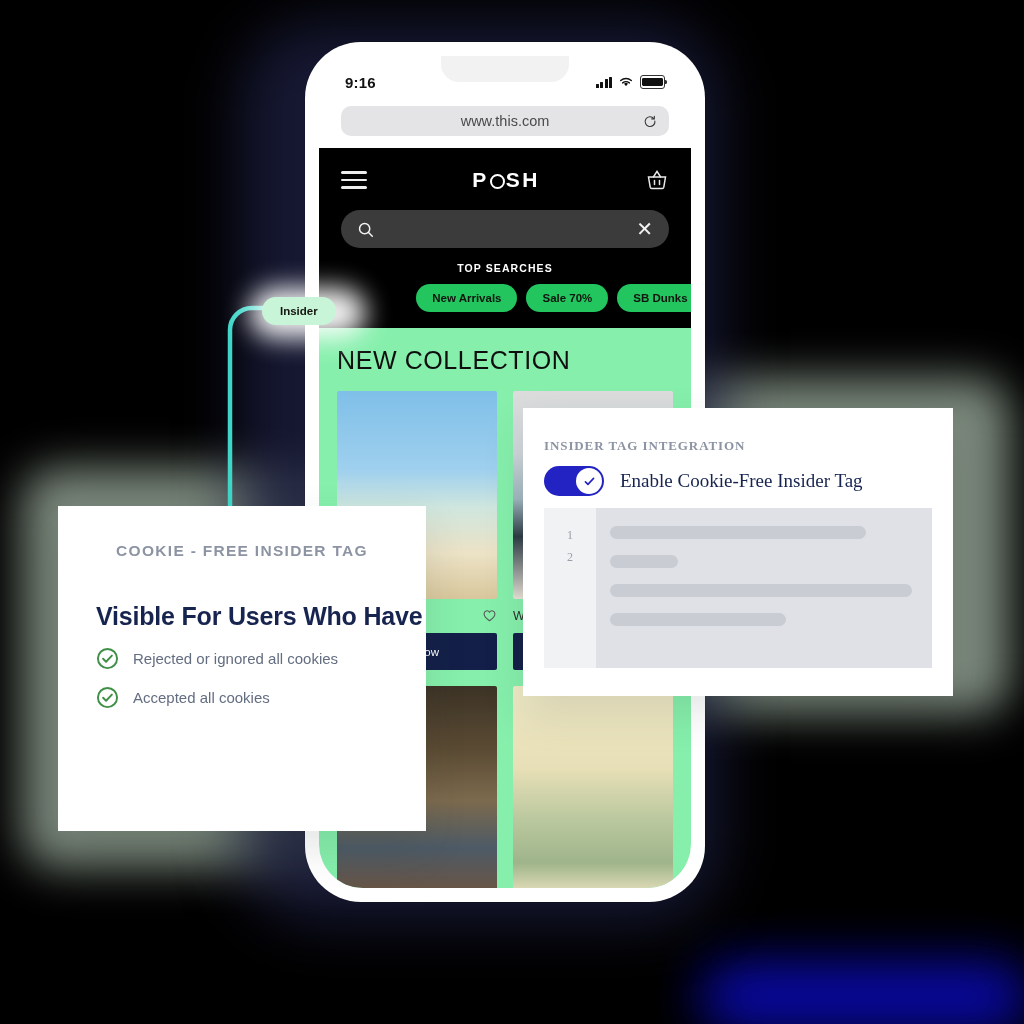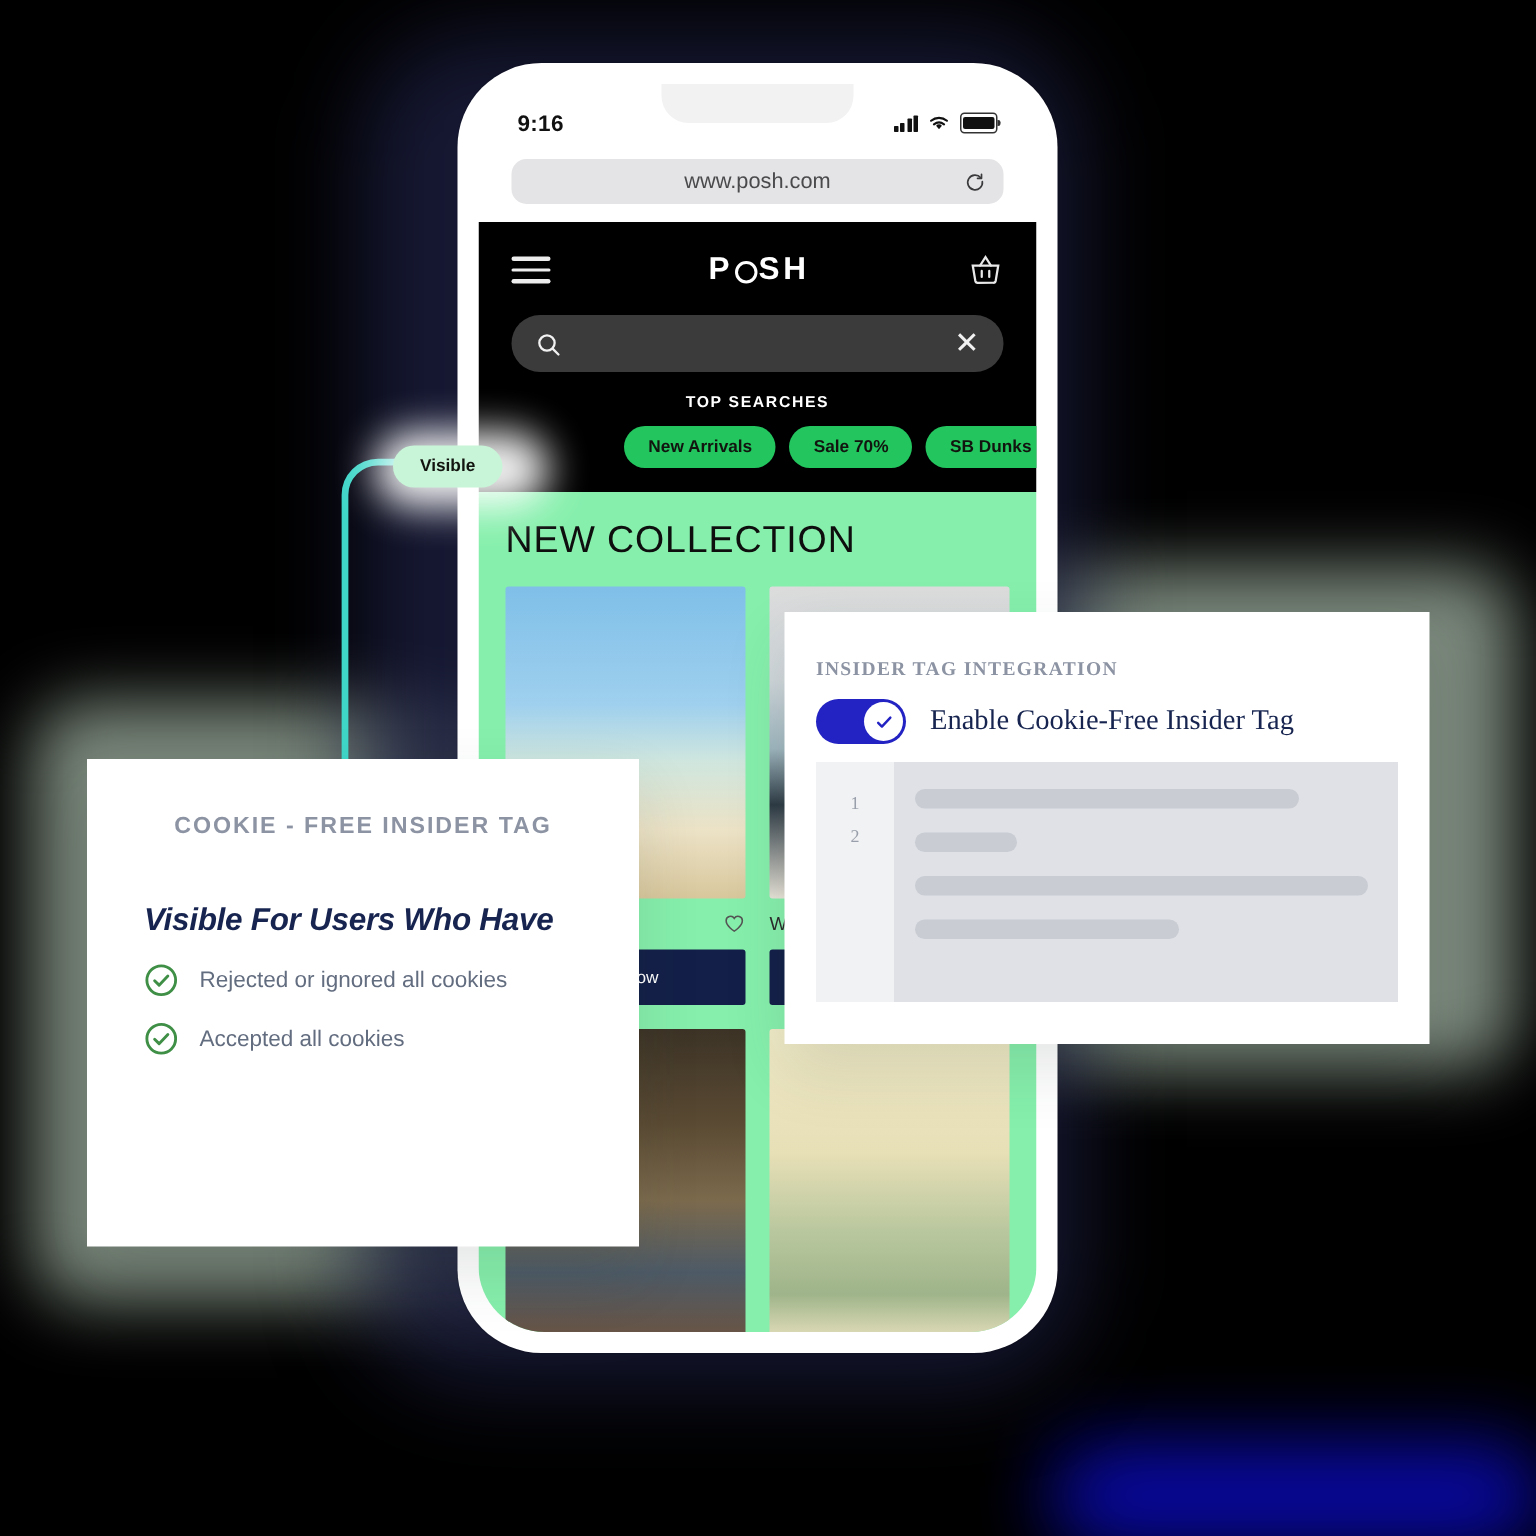--- a/index.html
+++ b/index.html
@@ -88,21 +88,21 @@
   .chip-glow{position:absolute;left:250px;top:288px;width:116px;height:50px;border-radius:25px;background:#fff;filter:blur(13px);opacity:.95;}
   .chip-float{position:absolute;left:262px;top:297px;background:#c8f5d7;color:#12140f;font-size:11.5px;font-weight:bold;border-radius:16px;padding:8px 18px;}
 
   
   .cookie-card{
     position:absolute;left:58px;top:506px;width:368px;height:325px;background:#fff;
     box-shadow:0 18px 40px rgba(40,60,50,.12);
   }
   .cc-title{text-align:center;margin-top:36px;font-size:15.5px;font-weight:bold;color:#8c93a3;letter-spacing:1.3px;}
   .cc-badge{margin:16px 47px 0 47px;background:#eefbf1;color:#3f9148;font-size:16px;text-align:center;padding:14px 0;border-radius:5px;}
-  .cc-h2{margin:42px 0 0 38px;font-size:21px;font-weight:bold;color:#16244f;letter-spacing:-.2px;font-style:italic;}
+  .cc-h2{margin:42px 0 0 38px;font-size:25px;font-weight:bold;color:#16244f;letter-spacing:-.2px;}
   .cc-item{display:flex;align-items:center;gap:14px;margin:16px 12px 0 38px;}
   .cc-check{width:23px;height:23px;flex:none;color:#3f8f46;}
   .cc-text{font-size:15px;color:#636d80;}
 
   
   .insider-card{
     position:absolute;left:523px;top:408px;width:430px;height:288px;background:#fff;
     box-shadow:0 18px 40px rgba(40,60,50,.12);
     font-family:Liberation Serif, serif;
   }
@@ -145,21 +145,21 @@
             <path d="M10 12.2l2.4-3a3 3 0 0 0-4.8 0z" fill="#111"></path>
             <path d="M3.4 5.1A10.4 10.4 0 0 1 16.6 5.1" stroke="#111" stroke-width="1.8" fill="none" stroke-linecap="round"></path>
             <path d="M5.8 8.1a7 7 0 0 1 8.4 0" stroke="#111" stroke-width="1.8" fill="none" stroke-linecap="round"></path>
           </svg>
           <div class="batt"></div>
         </div>
       </div>
 
       <div class="urlbar-wrap">
         <div class="urlbar">
-          <span class="u">www.posh.com</span>
+          <span class="u">www.this.com</span>
           <svg class="reload" viewBox="0 0 20 20">
             <path d="M15.5 6.5A7 7 0 1 0 17 10" stroke="currentColor" stroke-width="1.6" fill="none" stroke-linecap="round"></path>
             <path d="M16.2 3.2v3.8h-3.8" stroke="currentColor" stroke-width="1.6" fill="none" stroke-linecap="round" stroke-linejoin="round"></path>
           </svg>
         </div>
       </div>
 
       <div class="store-head">
         <div class="brandrow">
           <div class="burger">
@@ -228,21 +228,21 @@
         </div>
       </div>
     </div>
   </div>
 
   <svg class="connector" viewBox="0 0 60 250">
     <path d="M52 8 H30 A22 22 0 0 0 8 30 V250" fill="none" stroke="#3FD6C8" stroke-width="4.5" stroke-linecap="round"></path>
   </svg>
 
   <div class="chip-glow"></div>
-  <div class="chip-float">Visible</div>
+  <div class="chip-float">Insider</div>
 
   <div class="cookie-card">
     <div class="cc-title">COOKIE - FREE INSIDER TAG</div>
     <div class="cc-h2">Visible For Users Who Have</div>
 
     <div class="cc-item">
       <svg class="cc-check" viewBox="0 0 24 24">
         <circle cx="12" cy="12" r="10" fill="none" stroke="currentColor" stroke-width="2"></circle>
         <path d="M7.4 12.3l3.1 3.1 6.1-6.4" fill="none" stroke="currentColor" stroke-width="2" stroke-linecap="round" stroke-linejoin="round"></path>
       </svg>

